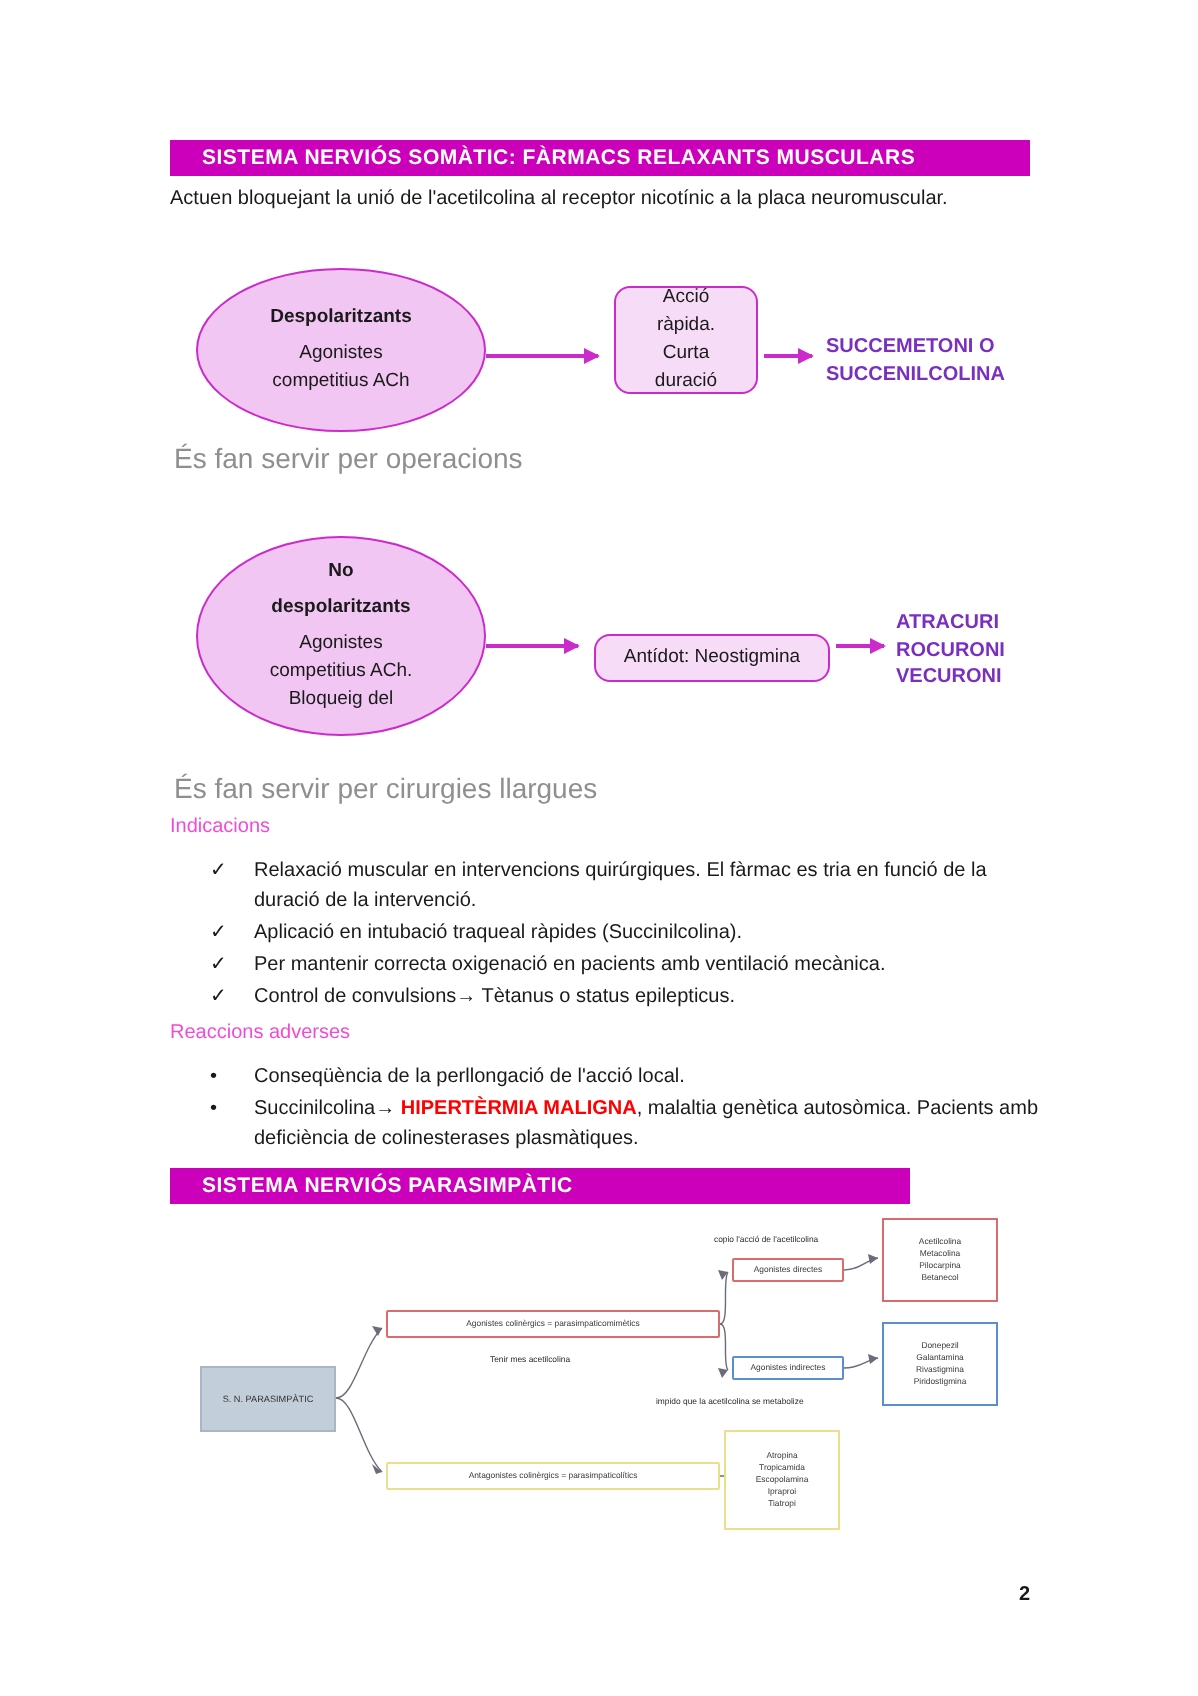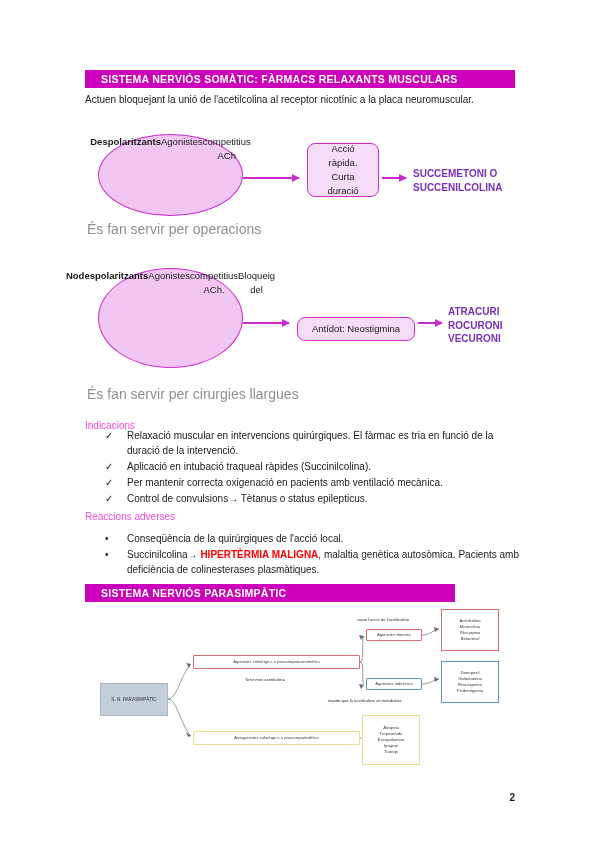--- a/index.html
+++ b/index.html
@@ -42,21 +42,21 @@
     color: #1a1a1a;
   }
 
   
   .ellipse {
     position: absolute;
     border: 1.4px solid #CC2BCC;
     background: #F2C6F2;
     border-radius: 50%;
     display: flex;
-    flex-direction: row;
+    flex-direction: column;
     justify-content: center;
     text-align: center;
     font-size: 9.5px;
     line-height: 14px;
     color: #1a1a1a;
     box-sizing: border-box;
   }
   .ellipse .ell-title {
     font-weight: bold;
     margin-bottom: 4px;
@@ -118,21 +118,21 @@
   }
   #note-operacions { left: 87px; top: 221px; }
   #note-cirurgies { left: 87px; top: 386px; }
 
   
   .subhead {
     position: absolute;
     color: #F04BD8;
     font-size: 10px;
   }
-  #subhead-indicacions { left: 85px; top: 420px; }
+  #subhead-indicacions { left: 85px; top: 408px; }
   #subhead-reaccions { left: 85px; top: 511px; }
 
   .bullet-list {
     position: absolute;
     margin: 0;
     padding: 0;
     list-style: none;
     font-size: 10px;
     line-height: 15px;
     color: #1a1a1a;
@@ -305,21 +305,21 @@
       <span class="marker">✓</span>
       <span>Control de convulsions→ Tètanus o status epilepticus.</span>
     </li>
   </ul>
 
   <div class="subhead" id="subhead-reaccions">Reaccions adverses</div>
 
   <ul class="bullet-list" id="list-reaccions">
     <li>
       <span class="marker">•</span>
-      <span>Conseqüència de la quirúrgiques de l'acció local.</span>
+      <span>Conseqüència de la perllongació de l'acció local.</span>
     </li>
     <li>
       <span class="marker">•</span>
       <span>Succinilcolina→ </span><span class="hipertermia">HIPERTÈRMIA MALIGNA</span><span>, malaltia genètica autosòmica. Pacients amb deficiència de colinesterases plasmàtiques.</span>
     </li>
   </ul>
 
   <div class="section-bar" id="bar-parasympathetic">SISTEMA NERVIÓS PARASIMPÀTIC</div>
 
   <div id="mindmap">

